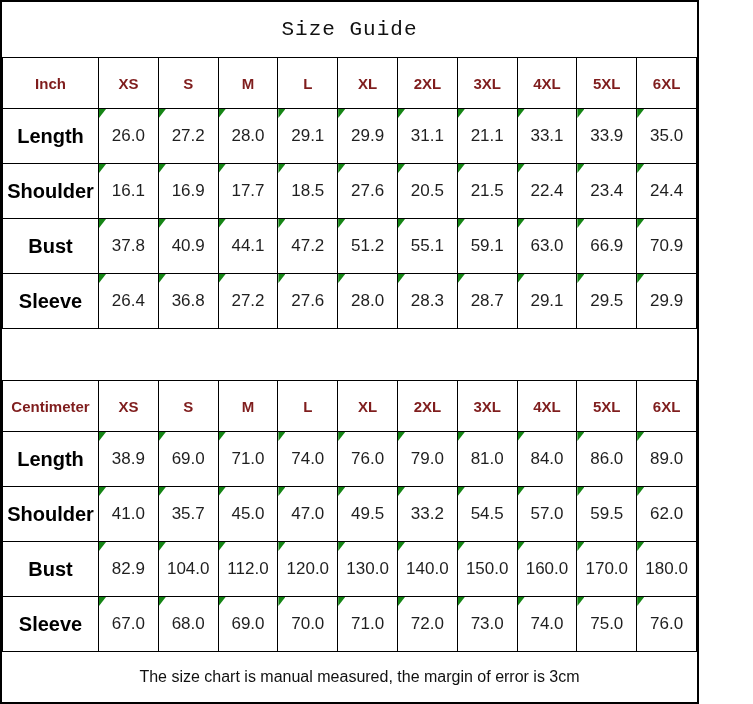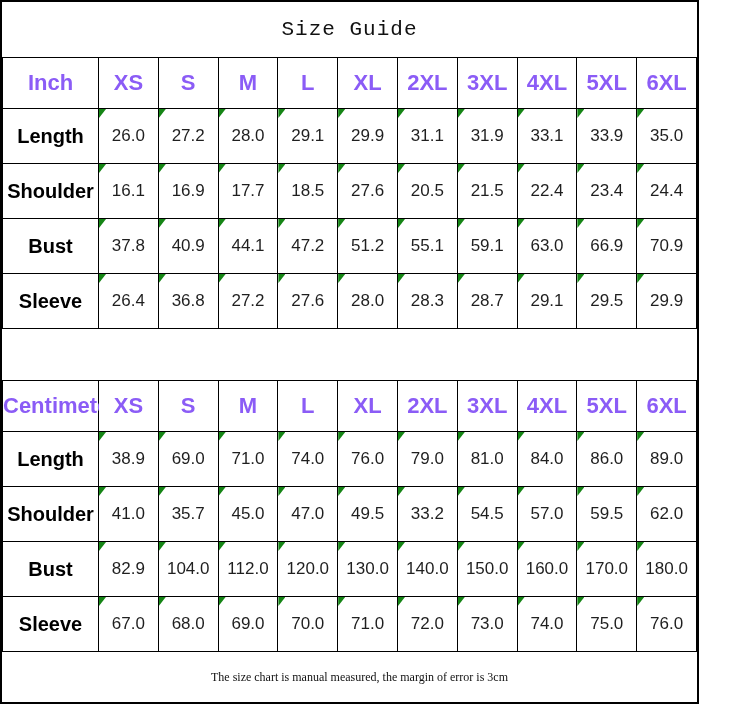--- a/index.html
+++ b/index.html
@@ -18,40 +18,40 @@
   }
   table.size-table{
     border-collapse:collapse;table-layout:fixed;width:100%;
     flex:0 0 auto;
   }
   table.size-table th,table.size-table td{
     border:1px solid #000;text-align:center;vertical-align:middle;
     padding:0;position:relative;background:#fff;
   }
   table.size-table thead th{
-    height:50px;font-weight:bold;font-size:22px;color:#8b5cf6;
+    height:50px;font-weight:bold;font-size:15px;color:#7f1d1d;
   }
   table.size-table tbody th.rowlabel{
     height:54px;font-weight:bold;font-size:20px;color:#000;
   }
   table.size-table tbody td{
     height:54px;font-size:17px;font-weight:normal;color:#1f1f1f;
   }
   col.label-col{width:96px;}
   .flag{
     position:absolute;top:0;left:0;width:7px;height:9px;
     background:var(--flag,#158515);
     clip-path:polygon(0 0,100% 0,0 100%);
   }
   .gap{flex:0 0 51px;}
   .footer{
     flex:1 1 auto;
     display:flex;align-items:center;justify-content:center;
-    font-family:Liberation Serif, serif;
-    font-size:12px;color:#111;margin-left:20px;
+    font-family:Liberation Sans, sans-serif;
+    font-size:16px;color:#111;margin-left:20px;
   }
 </style>
 </head>
 <body>
 
 <div class="sheet">
   <div class="title">Size Guide</div>
 
   <table class="size-table">
       <colgroup>
@@ -84,21 +84,21 @@
       </thead>
       <tbody>
         <tr>
           <th class="rowlabel">Length</th>
           <td><span class="flag"></span><span>26.0</span></td>
           <td><span class="flag"></span><span>27.2</span></td>
           <td><span class="flag"></span><span>28.0</span></td>
           <td><span class="flag"></span><span>29.1</span></td>
           <td><span class="flag"></span><span>29.9</span></td>
           <td><span class="flag"></span><span>31.1</span></td>
-          <td><span class="flag"></span><span>31.9</span></td>
+          <td><span class="flag"></span><span>21.1</span></td>
           <td><span class="flag"></span><span>33.1</span></td>
           <td><span class="flag"></span><span>33.9</span></td>
           <td><span class="flag"></span><span>35.0</span></td>
         </tr>
         <tr>
           <th class="rowlabel">Shoulder</th>
           <td><span class="flag"></span><span>16.1</span></td>
           <td><span class="flag"></span><span>16.9</span></td>
           <td><span class="flag"></span><span>17.7</span></td>
           <td><span class="flag"></span><span>18.5</span></td>

